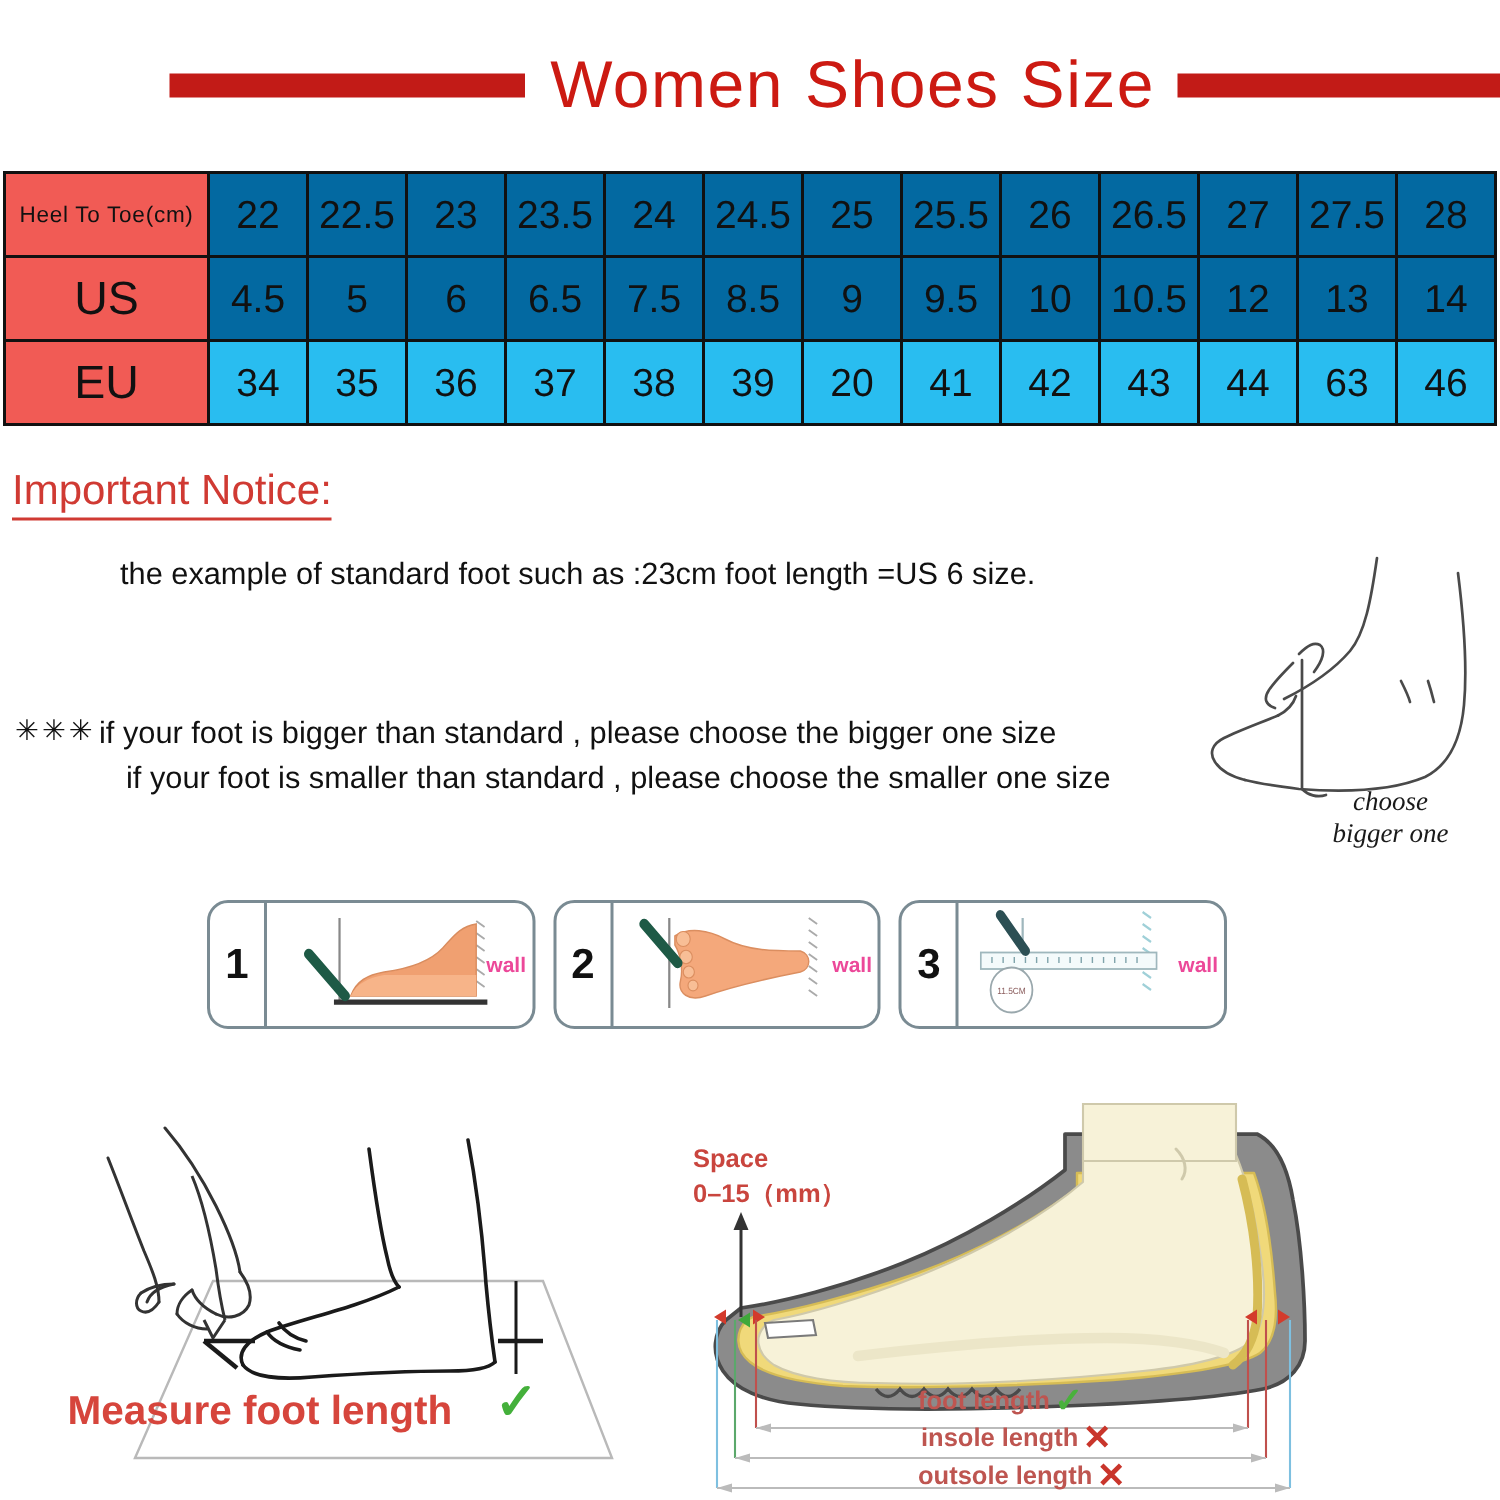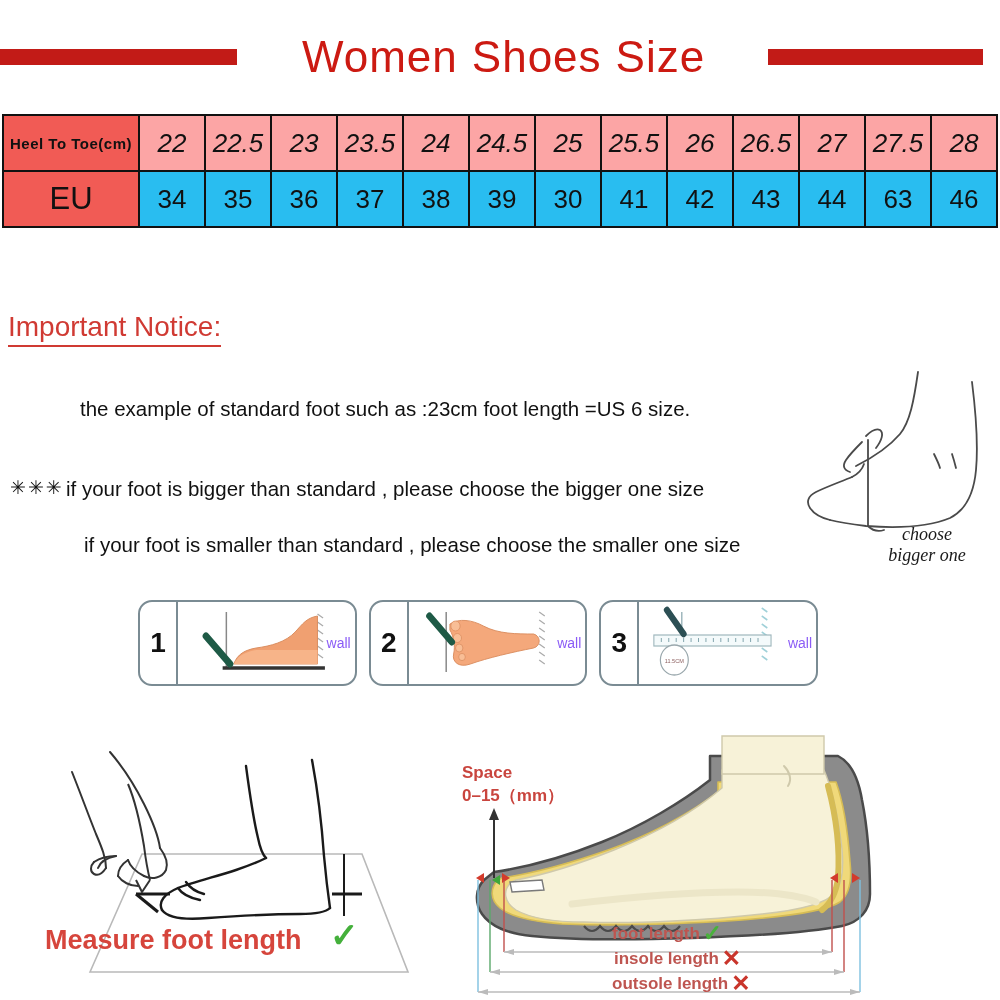--- a/index.html
+++ b/index.html
@@ -10,21 +10,21 @@
     font-family:"Liberation Sans",sans-serif;
     color:#111;
     overflow:hidden;
     position:relative;
   }
   .page{position:relative;width:1000px;height:1000px;}
 
   
   .title-row{
     position:absolute;left:0;top:22px;width:1000px;height:70px;
-    display:flex;align-items:center;justify-content:flex-start;gap:48px;
+    display:flex;align-items:center;justify-content:flex-end;
   }
   .title-bar{height:16px;background:#C21B17;flex:0 0 auto;}
   .title-bar.left{width:237px;margin-right:10px;}
   .title-bar.right{width:215px;margin-left:8px;}
   .title-text{
     font-size:44px;font-weight:400;color:#CC1A12;
     letter-spacing:1px;white-space:nowrap;
     font-family:"Liberation Sans",sans-serif;
   }
   .title-text span{margin:0 7px;}
@@ -37,38 +37,38 @@
   .size-table td{
     border:2px solid #111;
     text-align:center;vertical-align:middle;
     font-size:26px;color:#111;
     height:54px;padding:0;
     font-family:"Liberation Sans",sans-serif;
   }
   .size-table td.rowhead{
     background:#F15B55;width:134px;font-weight:400;
   }
-  .size-table td.rowhead.small{font-size:15px;font-weight:bold;letter-spacing:0.5px;}
+  .size-table td.rowhead.small{font-size:15px;font-weight:normal;letter-spacing:0.5px;}
   .size-table td.rowhead.big{font-size:31px;}
-  td.beige{background:#fca5a5;font-style:italic;}
+  td.beige{background:#0369a1;}
   td.cyan{background:#29BDF0;}
 
   
   .notice-head{
     position:absolute;left:8px;top:312px;
     font-size:28px;color:#D03A33;
     border-bottom:2px solid #D03A33;
     padding-bottom:2px;line-height:1.1;
   }
   .notice-block{position:absolute;left:10px;font-size:20.5px;color:#111;line-height:1.45;white-space:nowrap;}
   .nb1{top:368px;}
   .nb2{top:474px;}
   .stars{display:inline-block;width:56px;letter-spacing:2px;font-size:19px;vertical-align:top;}
   .nline{display:block;}
-  .nline.indent{padding-left:70px;margin-top:26px;}
+  .nline.indent{padding-left:70px;}
   .nb2 .nline.indent{padding-left:74px;}
   .nb1 .l1 .txt{letter-spacing:0.4px;}
 
   
   .foot-sketch{position:absolute;left:800px;top:330px;width:200px;height:245px;}
   .foot-sketch svg{display:block;}
   .sketch-cap{
     position:absolute;left:852px;top:524px;width:150px;
     text-align:center;font-family:"Liberation Serif",serif;
     font-style:italic;font-size:18px;color:#1a1a1a;line-height:1.15;
@@ -82,21 +82,21 @@
   }
   .step-num{
     width:36px;flex:0 0 36px;border-right:2px solid #7a8b93;
     display:flex;align-items:center;justify-content:center;
     font-size:28px;font-weight:bold;color:#111;
   }
   .step-body{flex:1;position:relative;}
   .step-body svg{display:block;width:100%;height:100%;}
   .wall-label{
     position:absolute;right:4px;top:50%;transform:translateY(-50%);
-    font-size:14px;font-weight:normal;color:#8b5cf6;
+    font-size:14px;font-weight:bold;color:#ec4899;
   }
 
   
   .measure-panel{position:absolute;left:10px;top:722px;width:420px;height:275px;}
   .measure-panel svg{display:block;}
   .measure-cap{
     position:absolute;left:45px;top:925px;
     font-size:27px;font-weight:bold;color:#D6453C;white-space:nowrap;
   }
   .check-green{
@@ -147,28 +147,44 @@
         <td class="beige">24.5</td>
         <td class="beige">25</td>
         <td class="beige">25.5</td>
         <td class="beige">26</td>
         <td class="beige">26.5</td>
         <td class="beige">27</td>
         <td class="beige">27.5</td>
         <td class="beige">28</td>
       </tr>
       <tr>
+        <td class="rowhead big">US</td>
+        <td class="beige">4.5</td>
+        <td class="beige">5</td>
+        <td class="beige">6</td>
+        <td class="beige">6.5</td>
+        <td class="beige">7.5</td>
+        <td class="beige">8.5</td>
+        <td class="beige">9</td>
+        <td class="beige">9.5</td>
+        <td class="beige">10</td>
+        <td class="beige">10.5</td>
+        <td class="beige">12</td>
+        <td class="beige">13</td>
+        <td class="beige">14</td>
+      </tr>
+      <tr>
         <td class="rowhead big">EU</td>
         <td class="cyan">34</td>
         <td class="cyan">35</td>
         <td class="cyan">36</td>
         <td class="cyan">37</td>
         <td class="cyan">38</td>
         <td class="cyan">39</td>
-        <td class="cyan">30</td>
+        <td class="cyan">20</td>
         <td class="cyan">41</td>
         <td class="cyan">42</td>
         <td class="cyan">43</td>
         <td class="cyan">44</td>
         <td class="cyan">63</td>
         <td class="cyan">46</td>
       </tr>
     </tbody>
   </table>
 

